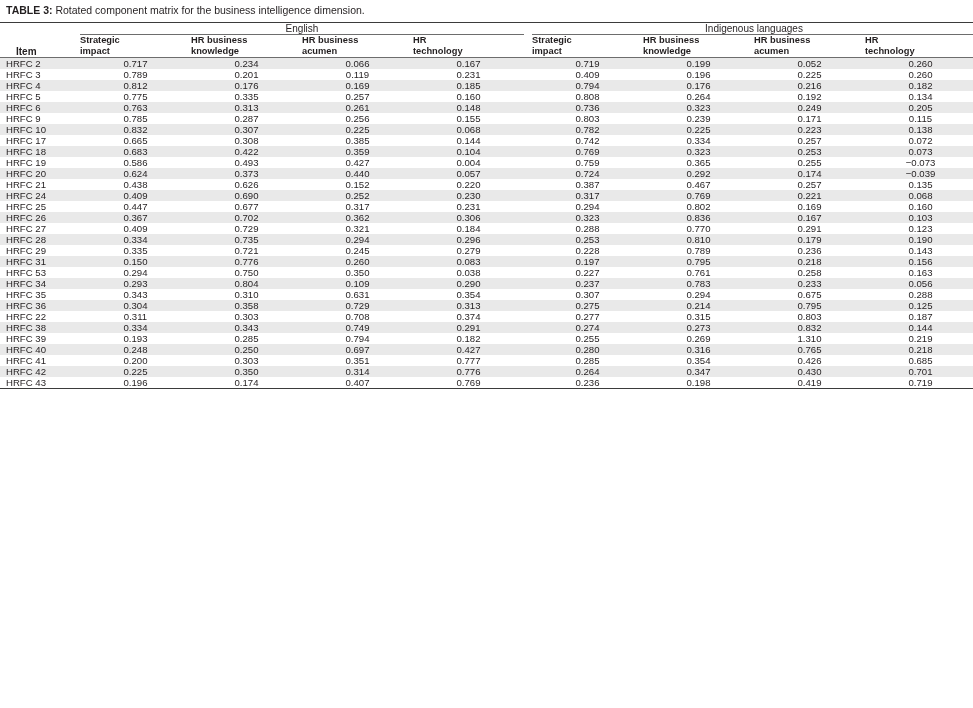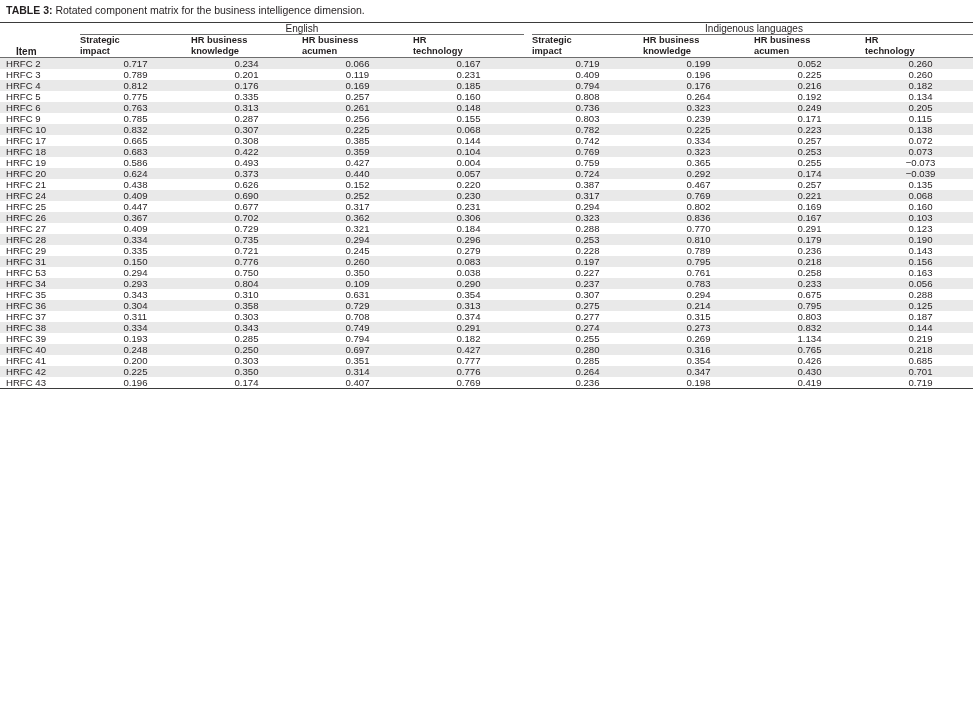--- a/index.html
+++ b/index.html
@@ -438,21 +438,21 @@
           <td>0.358</td>
           <td>0.729</td>
           <td>0.313</td>
           <td></td>
           <td>0.275</td>
           <td>0.214</td>
           <td>0.795</td>
           <td>0.125</td>
         </tr>
         <tr>
-          <td class="item-cell">HRFC 37</td>
+          <td class="item-cell">HRFC 22</td>
           <td>0.311</td>
           <td>0.303</td>
           <td>0.708</td>
           <td>0.374</td>
           <td></td>
           <td>0.277</td>
           <td>0.315</td>
           <td>0.803</td>
           <td>0.187</td>
         </tr>
@@ -470,21 +470,21 @@
         </tr>
         <tr>
           <td class="item-cell">HRFC 39</td>
           <td>0.193</td>
           <td>0.285</td>
           <td>0.794</td>
           <td>0.182</td>
           <td></td>
           <td>0.255</td>
           <td>0.269</td>
-          <td>1.134</td>
+          <td>1.310</td>
           <td>0.219</td>
         </tr>
         <tr class="alt">
           <td class="item-cell">HRFC 40</td>
           <td>0.248</td>
           <td>0.250</td>
           <td>0.697</td>
           <td>0.427</td>
           <td></td>
           <td>0.280</td>

